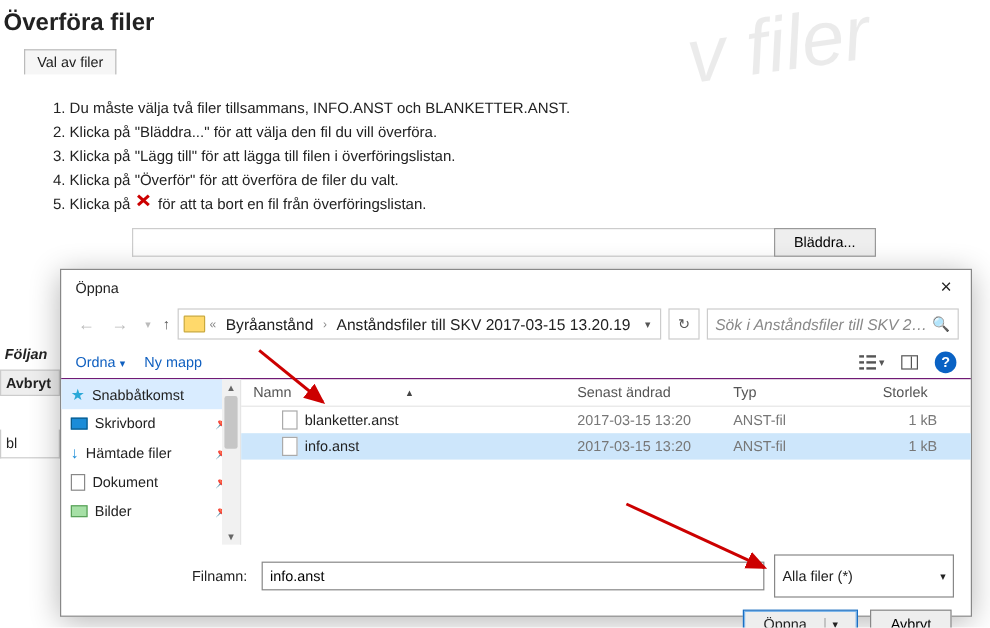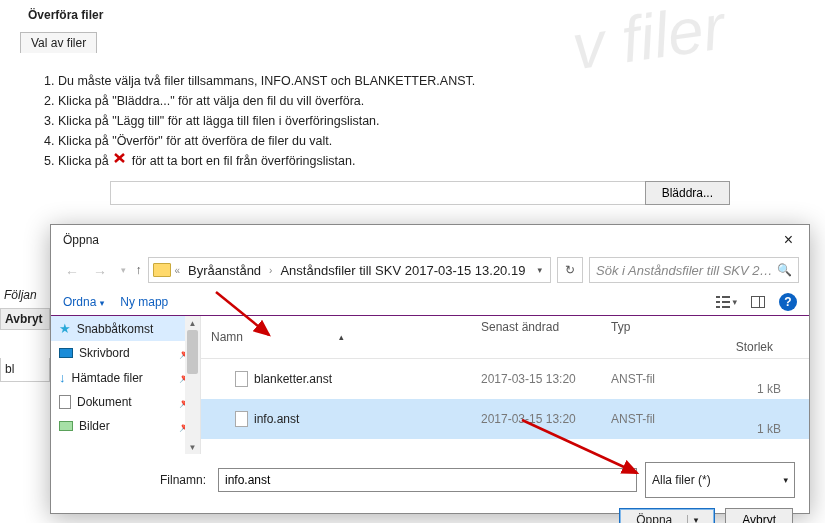--- a/index.html
+++ b/index.html
@@ -1,28 +1,28 @@
 <!DOCTYPE html>
 <html><head>
 <meta charset="utf-8">
 <style>
   * { box-sizing: border-box; margin: 0; padding: 0; }
   body { font-family: "Segoe UI", Tahoma, sans-serif; font-size: 13px; color: #222; width: 825px; height: 523px; position: relative; overflow: hidden; background: #fff; }
   .watermark { position: absolute; top: 0px; right: 100px; font-size: 64px; color: rgba(0,0,0,0.08); transform: rotate(-8deg); font-style: italic; pointer-events: none; z-index: 2; }
-  h1.page-title { font-size: 12px; font-weight: bold; padding: 8px 28px 4px; font-family: Verdana, sans-serif; }
+  h1.page-title { font-size: 20px; font-weight: bold; padding: 8px 3px 4px; font-family: Verdana, sans-serif; }
   .tab-strip { margin: 6px 0 0 20px; }
   .tab { display: inline-block; background: #f6f6f6; border: 1px solid #bbb; border-bottom: none; padding: 3px 10px; font-size: 12px; }
   ol.instructions { margin: 18px 0 0 50px; font-family: Verdana, sans-serif; font-size: 12.5px; line-height: 1.6; }
   ol.instructions li { margin-left: 8px; }
   .browse-row { margin: 10px 0 0 110px; display: flex; align-items: center; width: 620px; }
   .browse-box { flex: 1; height: 24px; border: 1px solid #ccc; border-right: none; background: #fff; }
   .browse-btn { height: 24px; border: 1px solid #999; background: #eee; padding: 0 16px; font-size: 12px; }
 
   .partial-left { position: absolute; left: 0; top: 284px; width: 50px; font-size: 12px; }
-  .partial-left .lbl { padding: 4px 0 6px 4px; font-style: italic; font-weight: normal; font-family: Verdana, sans-serif; font-size: 12px; }
+  .partial-left .lbl { padding: 4px 0 6px 4px; font-style: italic; font-weight: bold; font-family: Verdana, sans-serif; font-size: 12px; }
   .partial-left .hdr { background: #eee; border: 1px solid #ccc; padding: 3px 4px; font-weight: bold; font-family: Verdana, sans-serif; font-size: 12px; }
   .partial-left .cell { border: 1px solid #ccc; border-top: none; padding: 4px; height: 24px; margin-top: 28px; }
 
   .dialog { position: absolute; top: 224px; left: 50px; width: 760px; height: 290px; background: #fff; border: 1px solid #888; box-shadow: 0 4px 24px rgba(0,0,0,0.3); }
   .dlg-title { display: flex; align-items: center; padding: 6px 10px 2px 12px; font-size: 12px; }
   .dlg-title .title-text { flex: 1; }
   .dlg-title .close { font-size: 16px; font-family: Arial; cursor: pointer; padding: 0 6px; }
 
   .dlg-nav { display: flex; align-items: center; padding: 6px 10px; gap: 6px; }
   .nav-btn { color: #bbb; font-size: 14px; padding: 0 4px; }
@@ -69,21 +69,21 @@
   .sidebar .scrollbar .arrow-down { position: absolute; left: 0; right: 0; height: 14px; display:flex; align-items:center; justify-content:center; color:#666; font-size:8px; }
   .sidebar .scrollbar .arrow-up { top: 0; }
   .sidebar .scrollbar .arrow-down { bottom: 0; }
 
   .filelist { flex: 1; position: relative; }
   .fl-header { display: flex; font-size: 12px; color: #555; border-bottom: 1px solid #e5e5e5; padding: 4px 0 4px 10px; }
   .fl-header div { padding-right: 8px; }
   .col-name { width: 270px; display:flex; align-items:center; gap:6px; }
   .col-date { width: 130px; }
   .col-type { width: 100px; }
-  .col-size { width: 70px; text-align: right; margin-top: 20px; }
+  .col-size { width: 70px; text-align: right; }
   .sort-caret { font-size: 9px; color: #444; margin-left: 90px; }
   .fl-row { display: flex; align-items: center; font-size: 12px; padding: 3px 0 3px 10px; }
   .fl-row.sel { background: #cde6fb; }
   .fl-row .col-name { display: flex; align-items: center; gap: 6px; padding-left: 24px; }
   .file-ico { width: 13px; height: 16px; border: 1px solid #aaa; background: #fff; }
   .fl-row .col-date, .fl-row .col-type { color: #777; }
   .fl-row .col-size { color: #777; text-align: right; }
 
   .dlg-footer { padding: 8px 14px 12px 14px; }
   .fn-row { display: flex; align-items: center; gap: 8px; margin-bottom: 10px; }

